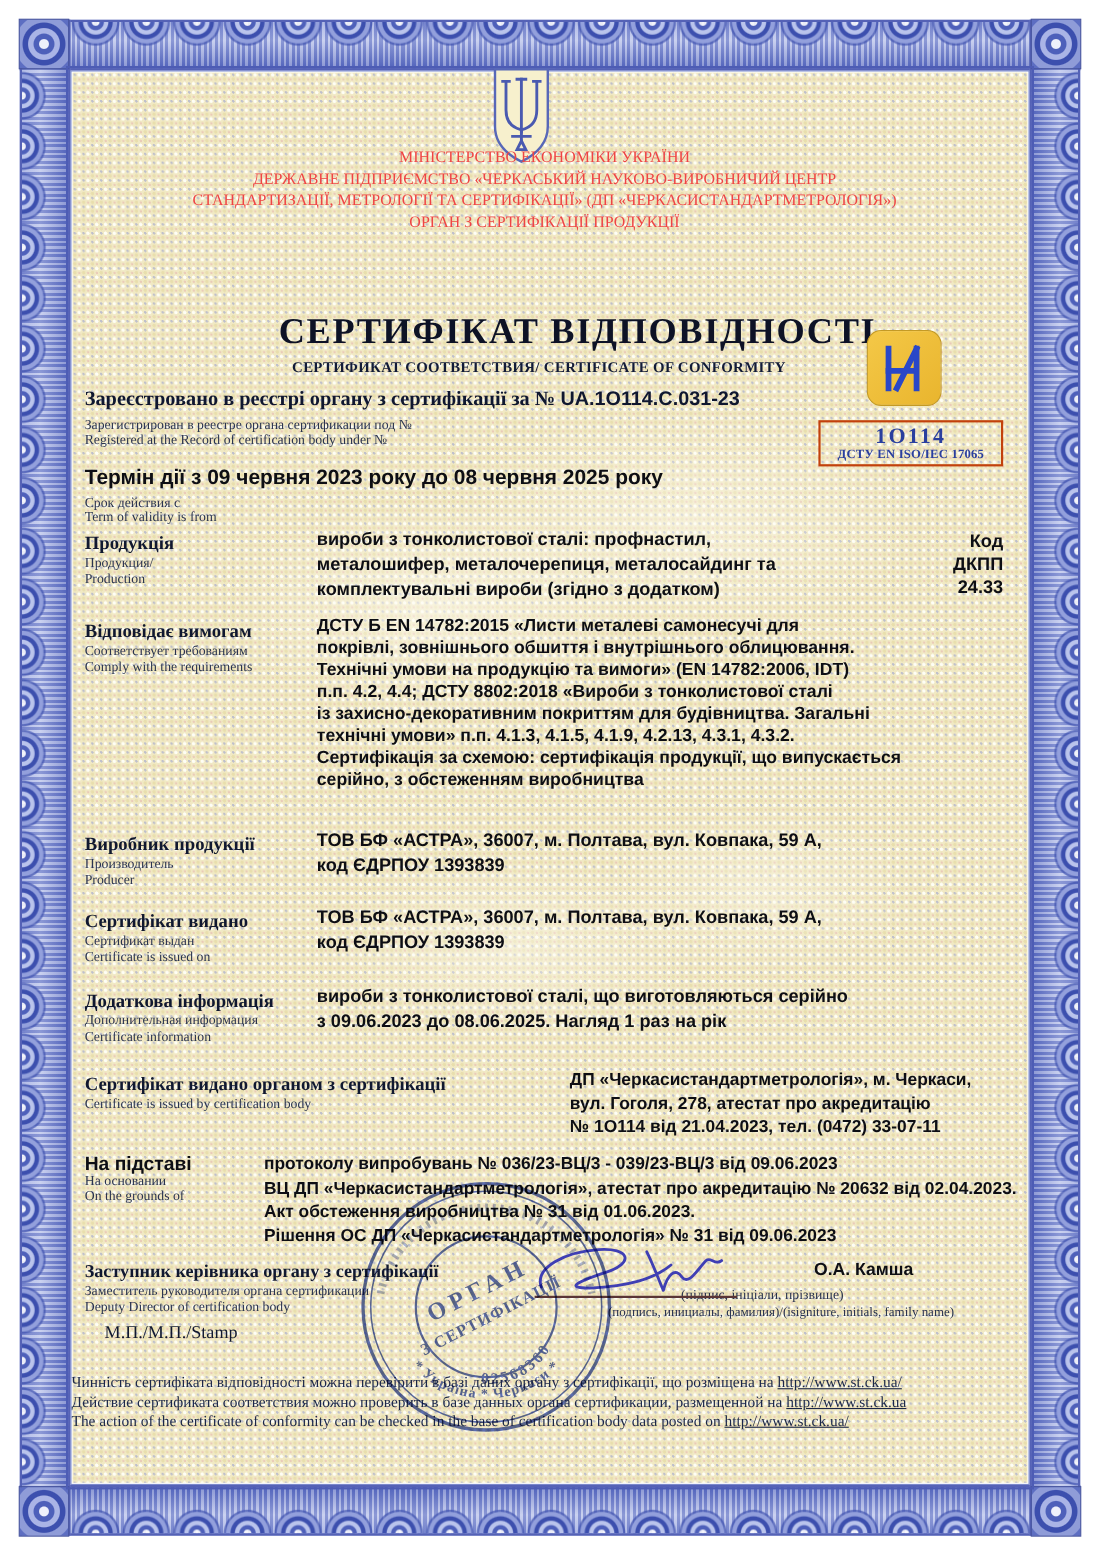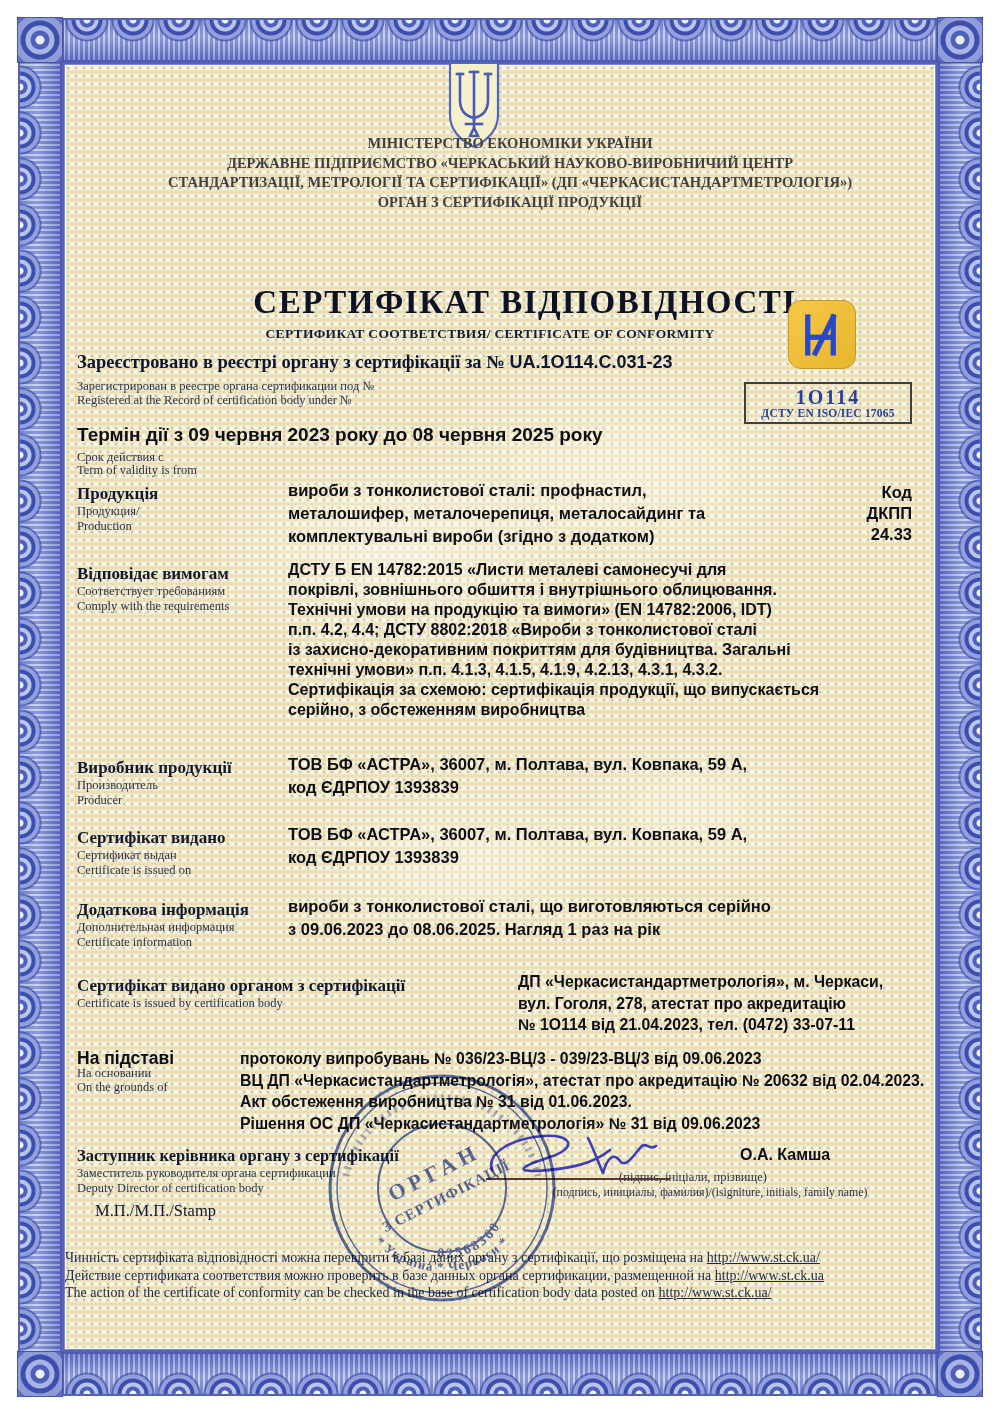--- a/index.html
+++ b/index.html
@@ -61,32 +61,32 @@
     content:""; position:absolute; inset:0; pointer-events:none;
     background:
       radial-gradient(260px 140px at 38% 38%, rgba(253,251,242,.55), transparent 70%),
       radial-gradient(300px 150px at 64% 32%, rgba(253,251,242,.45), transparent 70%),
       radial-gradient(240px 120px at 46% 62%, rgba(251,249,238,.45), transparent 70%),
       radial-gradient(200px 110px at 72% 58%, rgba(251,249,238,.4), transparent 70%);
   }
   
   .abs { position:absolute; z-index:4; }
   .center { text-align:center; }
-  .ministry { left:80px; width:860px; top:134px; font-weight:bold; font-size:14.5px; line-height:19.5px; color:#404040; }
+  .ministry { left:65px; width:860px; top:134px; font-weight:normal; font-size:14.5px; line-height:19.5px; color:#ef4444; }
   .emblem { left:446px; top:60px; width:56px; height:90px; }
   .doc-title { left:60px; width:860px; top:284px; font-weight:bold; font-size:33px; letter-spacing:1.5px; color:#0d1226;padding-left:35px; }
   .doc-subtitle { left:60px; width:860px; top:326px; font-weight:bold; font-size:13.5px; letter-spacing:.3px; color:#121b38; }
   .reg-ua { left:77px; top:352px; font-weight:bold; font-size:18.5px; color:#0f1730; }
   .reg-num { font-family:"Liberation Sans", sans-serif; font-size:18px; }
   .sub { font-size:12.5px; color:#2a3450; }
   .reg-ru { left:77px; top:379px;text-align:center; } .reg-en { left:77px; top:393px;text-align:right; }
   .logo { left:788px; top:300px; width:66px; height:67px; border-radius:13px;
           background:linear-gradient(135deg,#f4c847,#e9b52e); border:1px solid #c49a25;
           display:flex; align-items:center; justify-content:center; }
-  .accbox { left:744px; top:382px; width:164px; height:38px; border:2px solid #404040; color:#2a3f9e;
+  .accbox { left:744px; top:382px; width:164px; height:38px; border:2px solid #c2410c; color:#2a3f9e;
             display:flex; flex-direction:column; align-items:center; justify-content:center; }
   .accbox .n { font-weight:bold; font-size:20px; letter-spacing:2px; line-height:19px; }
   .accbox .s { font-weight:bold; font-size:11.5px; letter-spacing:.2px; }
   .validity-ua { left:77px; top:424px; font-family:"Liberation Sans", sans-serif; font-weight:bold; font-size:19px; color:#0d0e14; }
   .validity-ru { left:77px; top:450px; } .validity-en { left:77px; top:463px; }
   .lbl1 { font-weight:bold; font-size:17px; color:#101830; }
   .lblsans { font-family:"Liberation Sans", sans-serif; font-weight:bold; font-size:17.5px; color:#0d0e14; }
   .val { font-family:"Liberation Sans", sans-serif; font-weight:bold; font-size:16.5px; line-height:23px;
          white-space:pre-line; color:#0d0e14; }
   .v288 { left:288px; }

